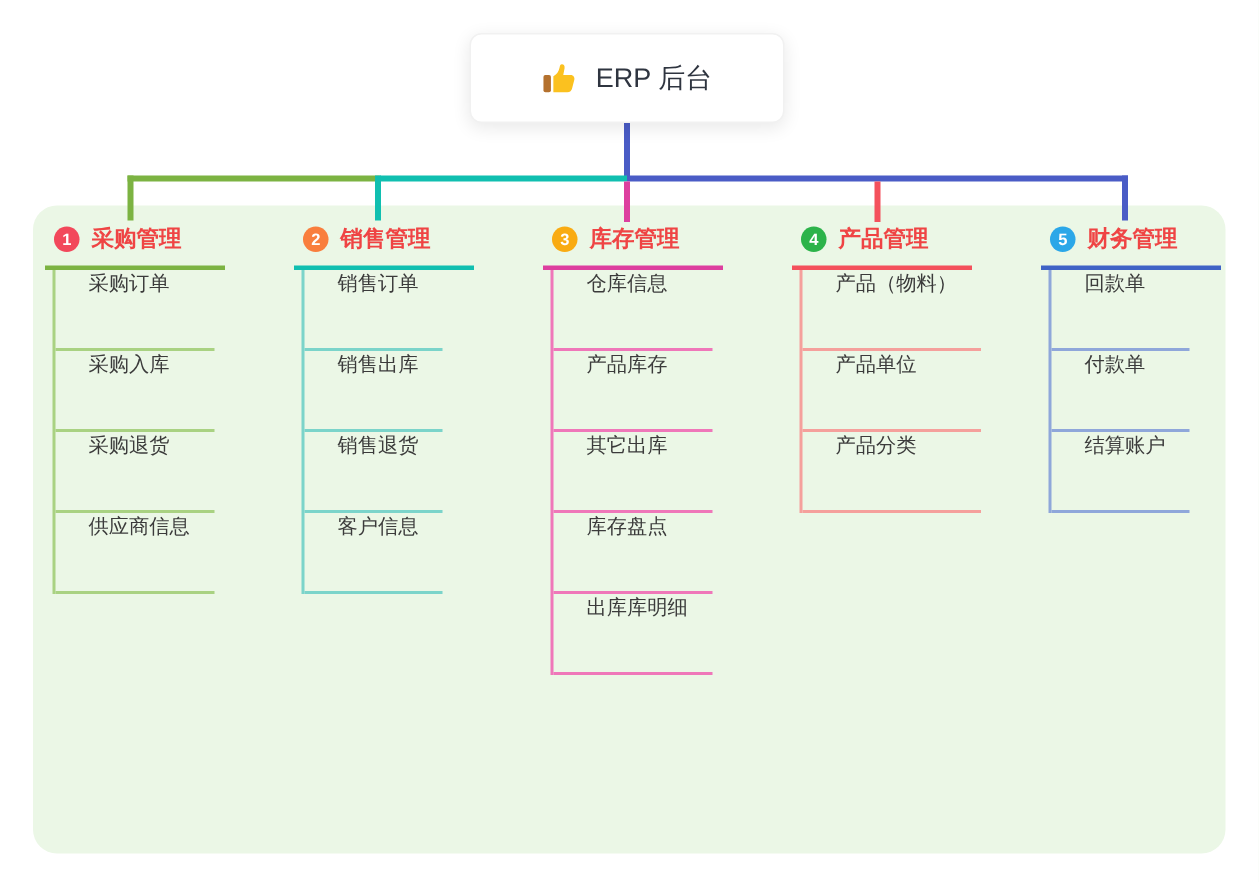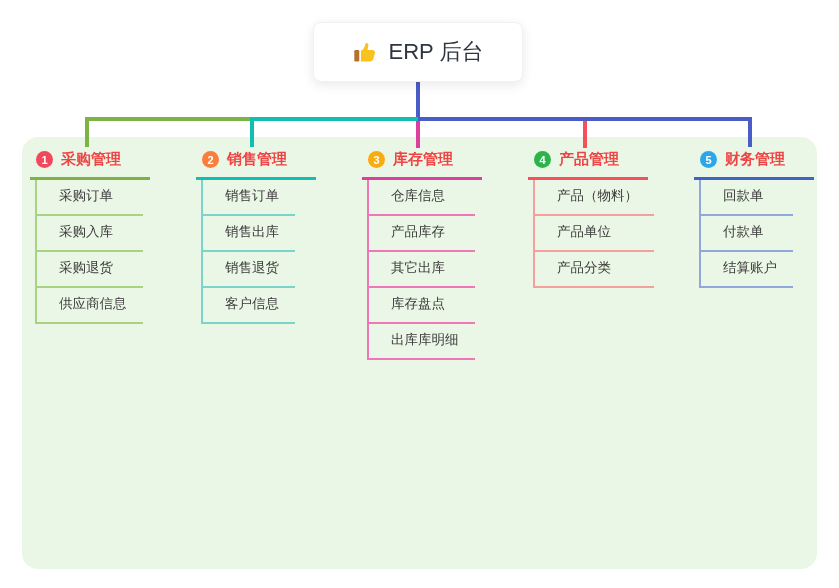--- a/index.html
+++ b/index.html
@@ -35,21 +35,21 @@
     width: 210px; height: 60px;
     background: #fff;
     border: 1px solid #f1f1f1;
     border-radius: 8px;
     box-shadow: 0 3px 12px rgba(0,0,0,0.09);
     display: flex; align-items: center; justify-content: center;
     gap: 10px;
     cursor: pointer;
   }
   .root-label {
-    font-size: 22px;
+    font-size: 18px;
     font-weight: 500;
     color: #2f3540;
     white-space: nowrap;
   }
 
   .column { position: absolute; top: 150px; width: 160px; }
   .col0 { left: 30px; }
   .col1 { left: 196px; }
   .col2 { left: 362px; }
   .col3 { left: 528px; }
@@ -75,22 +75,22 @@
     font-size: 15px; font-weight: 600;
     color: #ef4444;
     white-space: nowrap;
   }
   .children {
     margin-left: 5px;
     width: max-content;
     border-left: 2px solid var(--child);
   }
   .child {
-    height: 36px;
-    display: flex; align-items: flex-end;
+    height: 54px;
+    display: flex; align-items: flex-start;
     padding: 0 16px 9px 22px;
     border-bottom: 2px solid var(--child);
     cursor: pointer;
   }
   .child span {
     font-size: 13.5px;
     color: #3b3b3b;
     white-space: nowrap;
   }
 </style>

